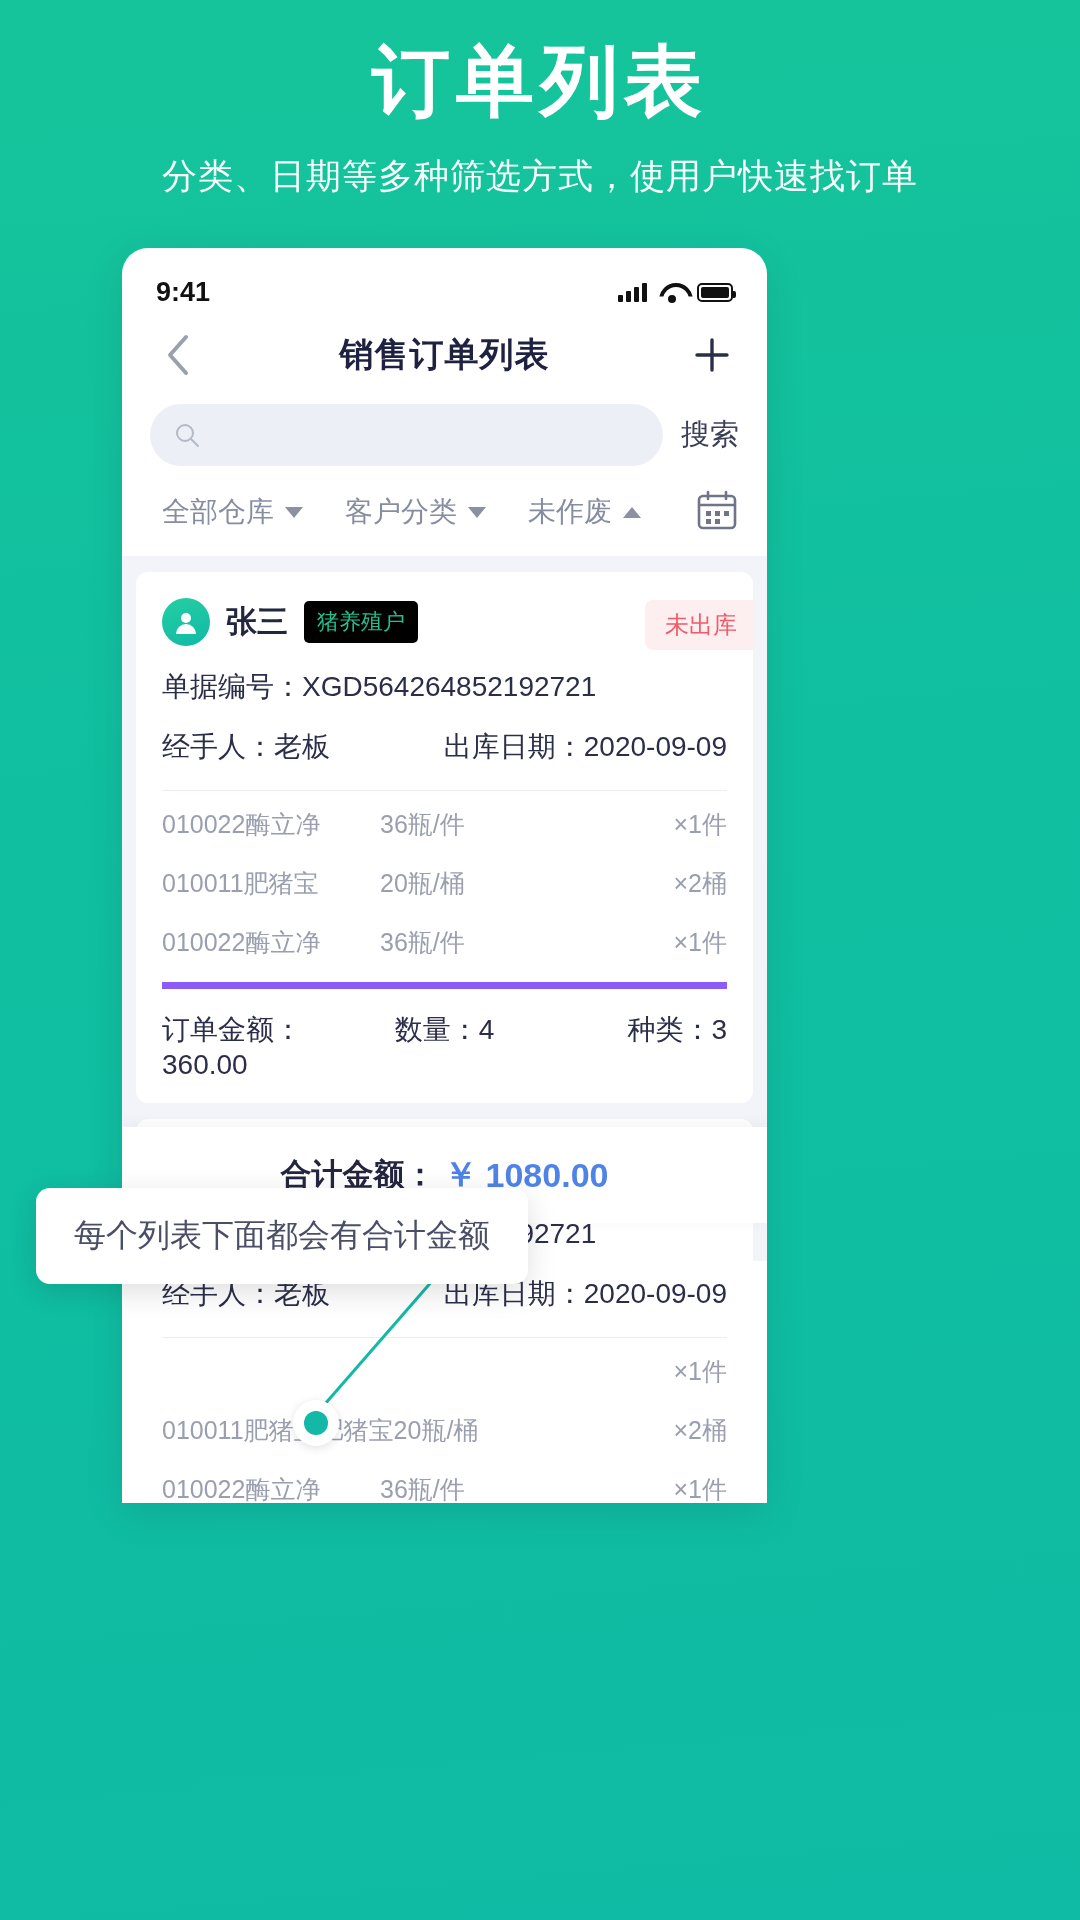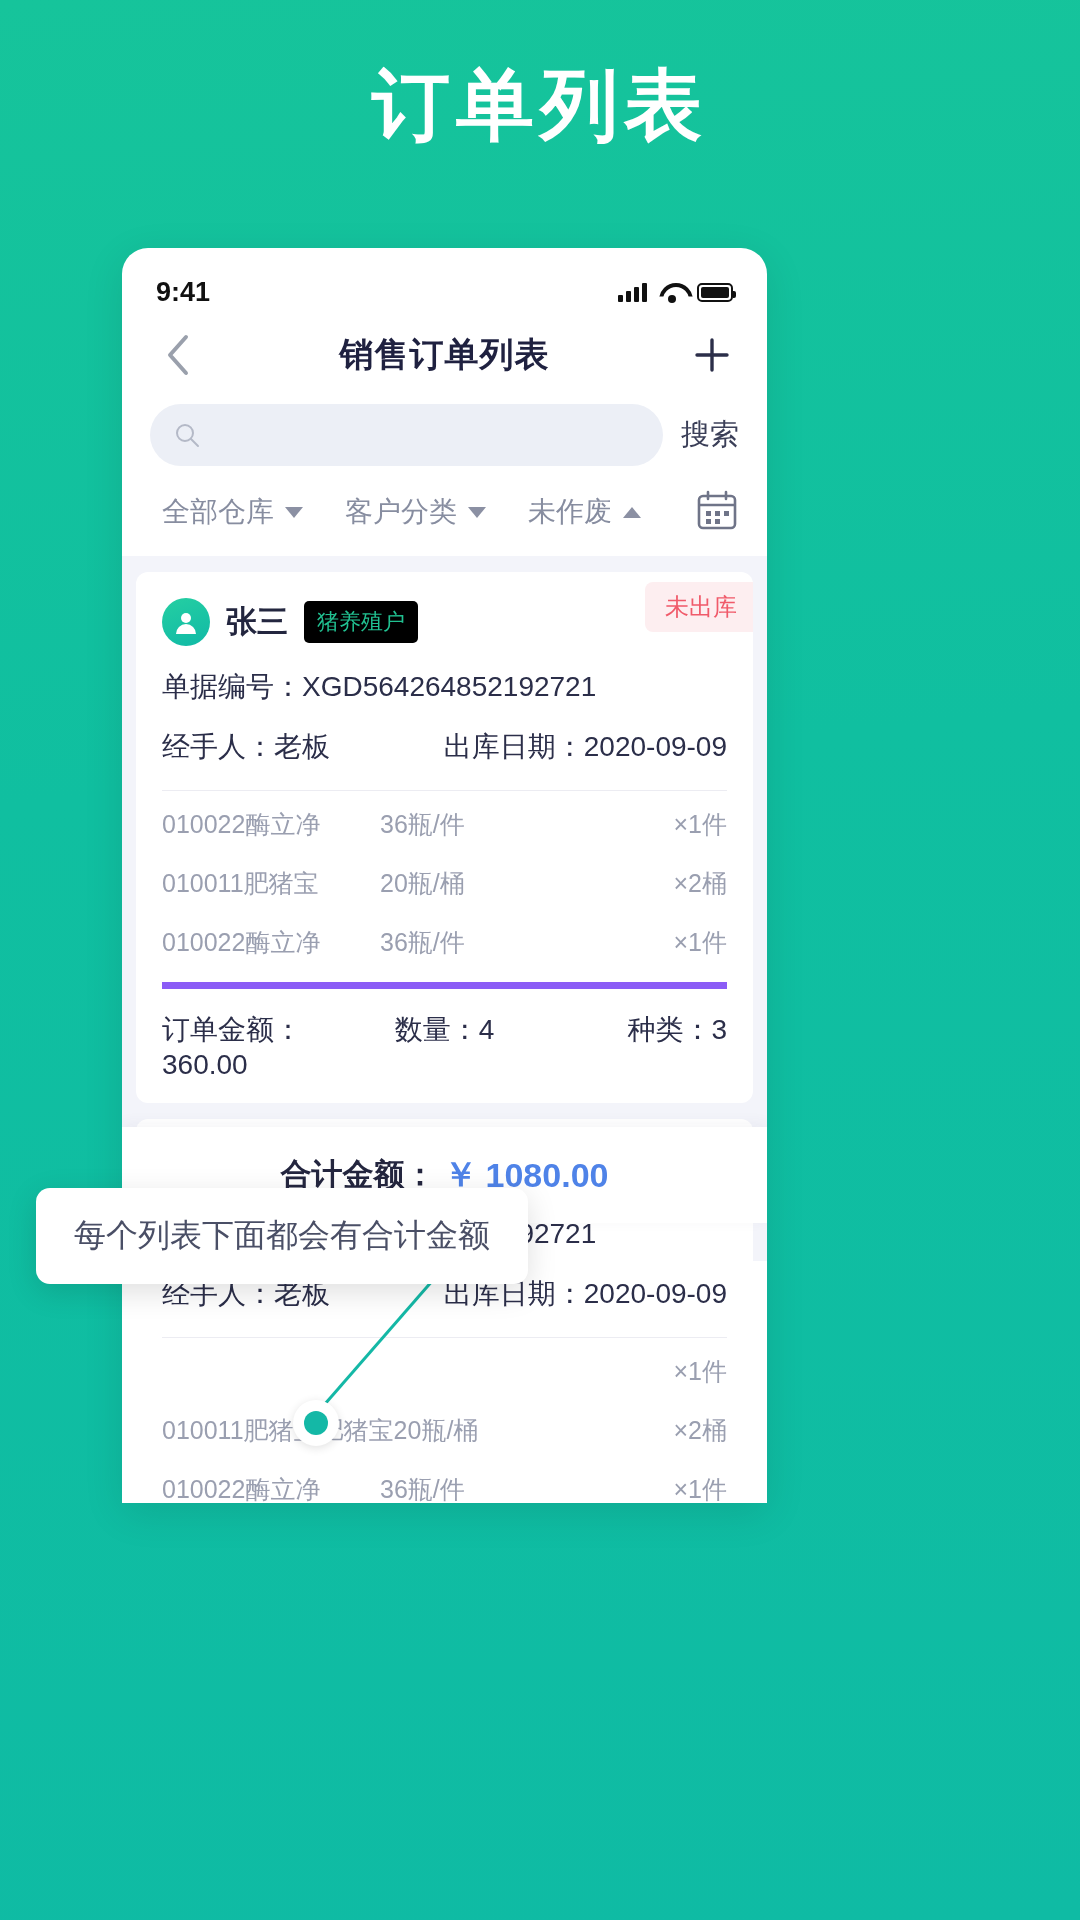--- a/index.html
+++ b/index.html
@@ -4,21 +4,21 @@
 <style>
   * { margin:0; padding:0; box-sizing:border-box; }
   html,body { width:1080px; height:1920px; overflow:hidden; }
   body {
     font-family:"Liberation Sans","DejaVu Sans",sans-serif;
     background:linear-gradient(175deg,#16c49b 0%,#10bfa0 40%,#0fbba4 100%);
     position:relative;
   }
 
   
-  .promo { text-align:center; padding-top:57px; }
+  .promo { text-align:center; padding-top:33px; }
   .promo-title {
     font-size:78px; font-weight:bold; color:#ffffff;
     letter-spacing:6px; line-height:1.25;
   }
   .promo-sub {
     margin-top:22px; font-size:35px; color:#ffffff;
     letter-spacing:1px; font-weight:400; opacity:.97;
   }
 
   
@@ -104,21 +104,21 @@
     width:48px;height:48px;border-radius:50%;
     background:linear-gradient(160deg,#25cfa2,#10b9a6);
     display:flex;align-items:center;justify-content:center;flex:none;
   }
   .cust-name { font-size:31px; font-weight:bold; color:#23263f; }
   .cust-tag {
     font-size:22px; color:#21c191; background:#000000;
     padding:6px 13px; border-radius:5px;
   }
   .badge {
-    position:absolute; right:-4px; top:10px;
+    position:absolute; right:-4px; top:28px;
     font-size:24px; padding:9px 20px; border-radius:8px 0 0 8px;
   }
   .badge-red { background:#fdeef0; color:#f05a6a; }
   .badge-blue { background:#e9f0fd; color:#4f83e8; }
 
   .krow { display:flex; margin-top:22px; font-size:28px; color:#2b2e49; }
   .krow .l { flex:1; }
   .krow .r { text-align:right; }
   .divider { height:1px; background:#ececf2; margin:24px 0 4px 0; }
 
@@ -165,20 +165,21 @@
     display:flex;align-items:center;justify-content:center;
     box-shadow:0 2px 10px rgba(0,0,0,.12);
   }
   .dot i { width:24px;height:24px;border-radius:50%;background:#14b8a6;display:block; }
 </style>
 </head>
 <body>
 
 <div class="promo">
   <div class="promo-title">订单列表</div>
+  <div class="promo-sub">分类、日期等多种筛选方式，使用户快速找订单</div>
 </div>
 
 <div class="phone">
 
   <div class="statusbar">
     <div class="status-time">9:41</div>
     <div class="status-icons">
       <span class="sig">
           <i></i>
           <i></i>

